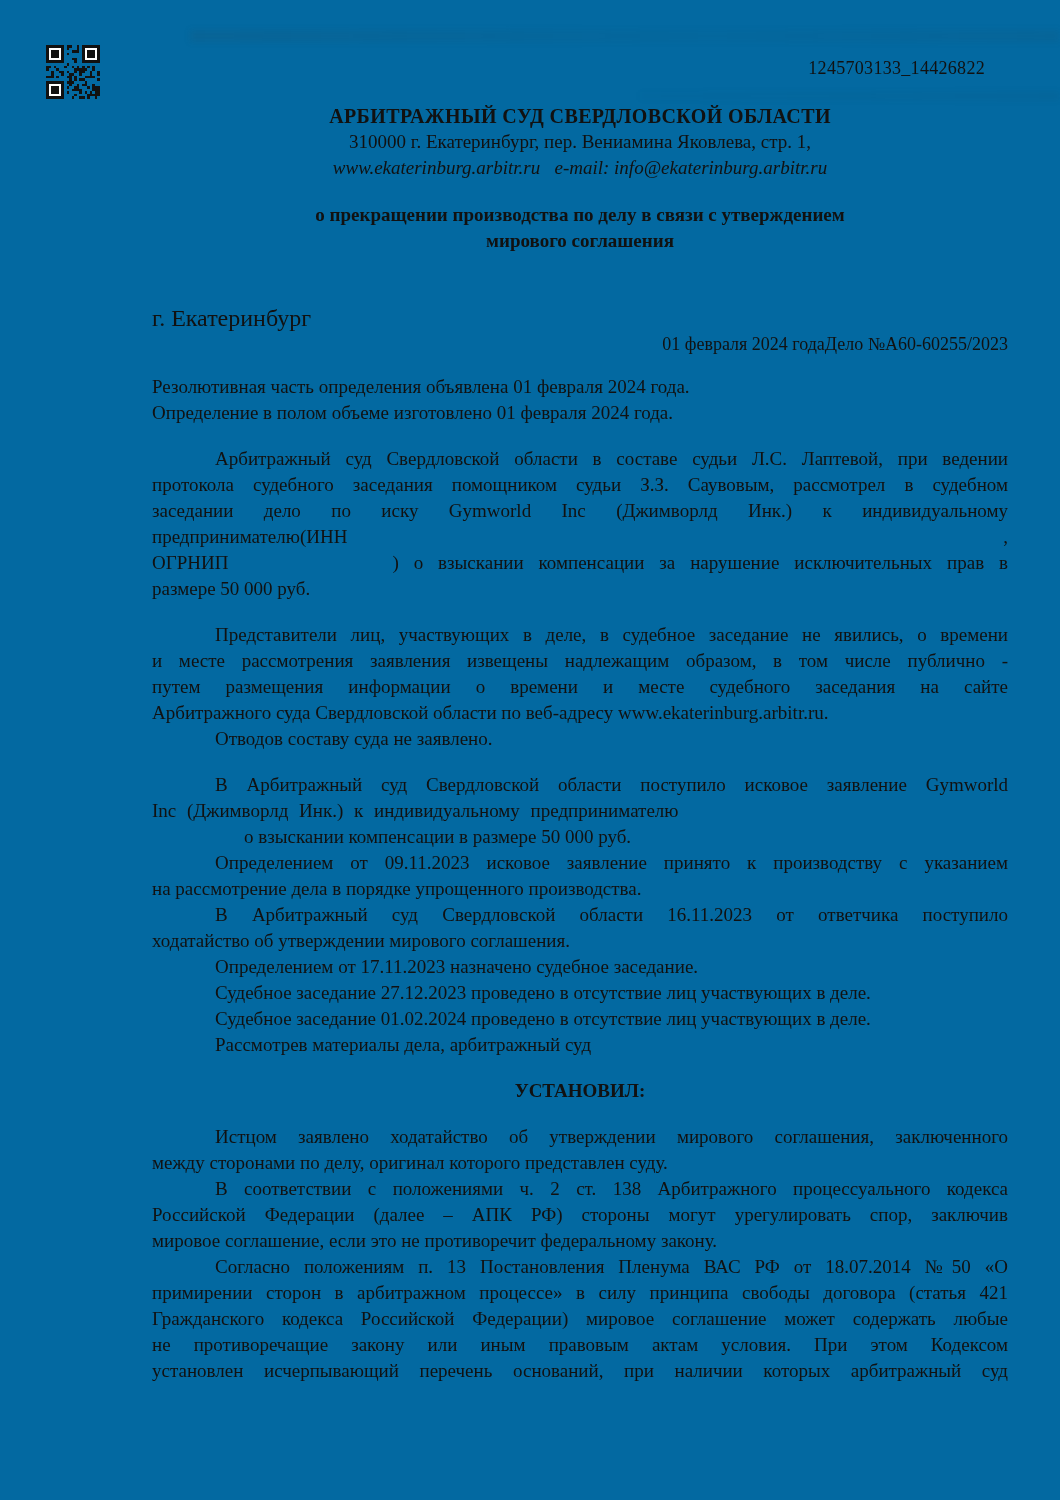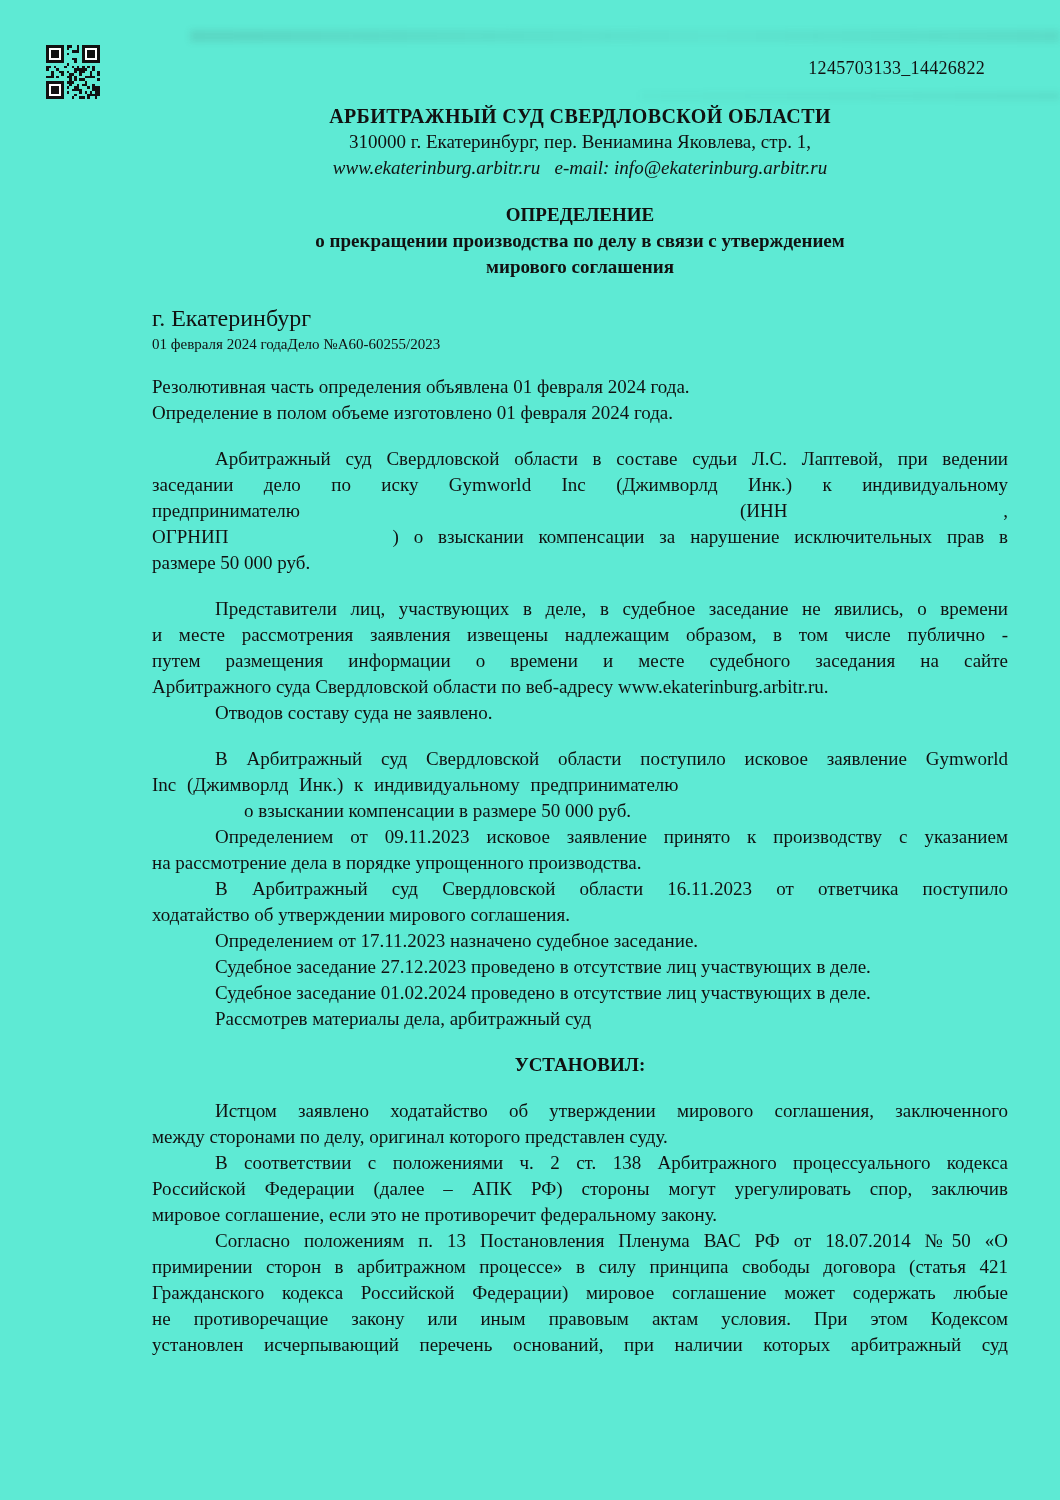--- a/index.html
+++ b/index.html
@@ -6,54 +6,54 @@
   body{
     width:1060px;height:1500px;
     background:#f2f2f0;
     font-family:"Liberation Serif","DejaVu Serif",serif;
     color:#111;
     position:relative;
     overflow:hidden;
   }
   .page{
     position:absolute;left:0;top:0;width:1060px;height:1500px;
-    background:#5eead4;
+    background:#0369a1;
   }
   
   .streak1{position:absolute;left:190px;top:30px;width:870px;height:12px;
     background:linear-gradient(90deg,rgba(60,60,60,.10),rgba(60,60,60,.03) 60%,rgba(60,60,60,.08));
     filter:blur(3px);}
   .streak2{position:absolute;left:640px;top:92px;width:420px;height:8px;
     background:linear-gradient(90deg,rgba(60,60,60,.02),rgba(60,60,60,.06));
     filter:blur(3px);}
   .qr{position:absolute;left:46px;top:44px;width:54px;height:56px;}
   .docnum{
     position:absolute;top:58px;right:75px;
     font-size:18px;letter-spacing:.3px;
   }
   .content{position:absolute;left:152px;top:0;width:856px;}
   .hdr{position:absolute;top:103px;width:856px;text-align:center;}
   .hdr .court{font-weight:bold;font-size:20px;letter-spacing:.4px;line-height:26px;}
   .hdr .addr{font-size:19px;line-height:26px;}
   .hdr .web{font-size:19px;line-height:26px;font-style:italic;}
   .ttl{position:absolute;top:202px;width:856px;text-align:center;font-weight:bold;font-size:19px;line-height:26px;}
   .meta-city{position:absolute;top:305px;left:0;font-size:24px;line-height:26px;}
-  .meta-row{position:absolute;top:331px;left:0;width:856px;display:flex;justify-content:flex-start;font-size:15px;line-height:26px;}
+  .meta-row{position:absolute;top:331px;left:0;width:856px;display:flex;justify-content:flex-end;font-size:18px;line-height:26px;}
   .docbody{position:absolute;top:374px;left:0;width:856px;font-size:19px;}
   .line{min-height:26px;line-height:26px;}
   .sp{height:20px;min-height:20px;}
   .l{text-align:left;}
   .li{padding-left:63px;}
   .di{padding-left:92px;}
   .lws{word-spacing:6px;}
   .j{text-align:justify;text-align-last:justify;}
   .ji{text-align:justify;text-align-last:justify;text-indent:63px;}
   .cb{text-align:center;font-weight:bold;}
   .inn{display:flex;align-items:flex-end;}
-  .inn .inn-b{margin-left:440px;}
+  .inn .inn-b{}
   .inn .inn-d{margin-left:auto;}
   .ogrnip{display:flex;}
   .ogrnip .og-b{margin-left:164px;flex:1;text-align:justify;text-align-last:justify;}
 </style>
 </head>
 <body>
 
 <div class="page">
   <div class="streak1"></div>
   <div class="streak2"></div>
@@ -175,36 +175,36 @@
   <div class="docnum">1245703133_14426822</div>
 
   <div class="content">
     <div class="hdr">
       <div class="court">АРБИТРАЖНЫЙ СУД СВЕРДЛОВСКОЙ ОБЛАСТИ</div>
       <div class="addr">310000 г. Екатеринбург, пер. Вениамина Яковлева, стр. 1,</div>
       <div class="web">www.ekaterinburg.arbitr.ru&nbsp;&nbsp; e-mail: info@ekaterinburg.arbitr.ru</div>
     </div>
 
     <div class="ttl">
-      <div>ОПРЕДЕЛЕНИЕ</div>
       <div>о прекращении производства по делу в связи с утверждением</div>
       <div>мирового соглашения</div>
     </div>
 
     <div class="meta-city">г. Екатеринбург</div>
     <div class="meta-row">
       <span>01 февраля 2024 года</span>
       <span>Дело №А60-60255/2023</span>
     </div>
 
     <div class="docbody">
         <div class="line l">Резолютивная часть определения объявлена 01 февраля 2024 года.</div>
         <div class="line l">Определение в полом объеме изготовлено 01 февраля 2024 года.</div>
         <div class="line sp"></div>
         <div class="line ji">Арбитражный суд Свердловской области в составе судьи Л.С. Лаптевой, при ведении</div>
+        <div class="line j">протокола судебного заседания помощником судьи З.З. Саувовым, рассмотрел в судебном</div>
         <div class="line j">заседании дело по иску Gymworld Inc (Джимворлд Инк.) к индивидуальному</div>
         <div class="line inn">
           <span>предпринимателю</span>
           <span class="inn-b">(ИНН</span>
           <span class="inn-d">,</span>
         </div>
         <div class="line ogrnip">
           <span>ОГРНИП</span>
           <span class="og-b">) о взыскании компенсации за нарушение исключительных прав в</span>
         </div>

